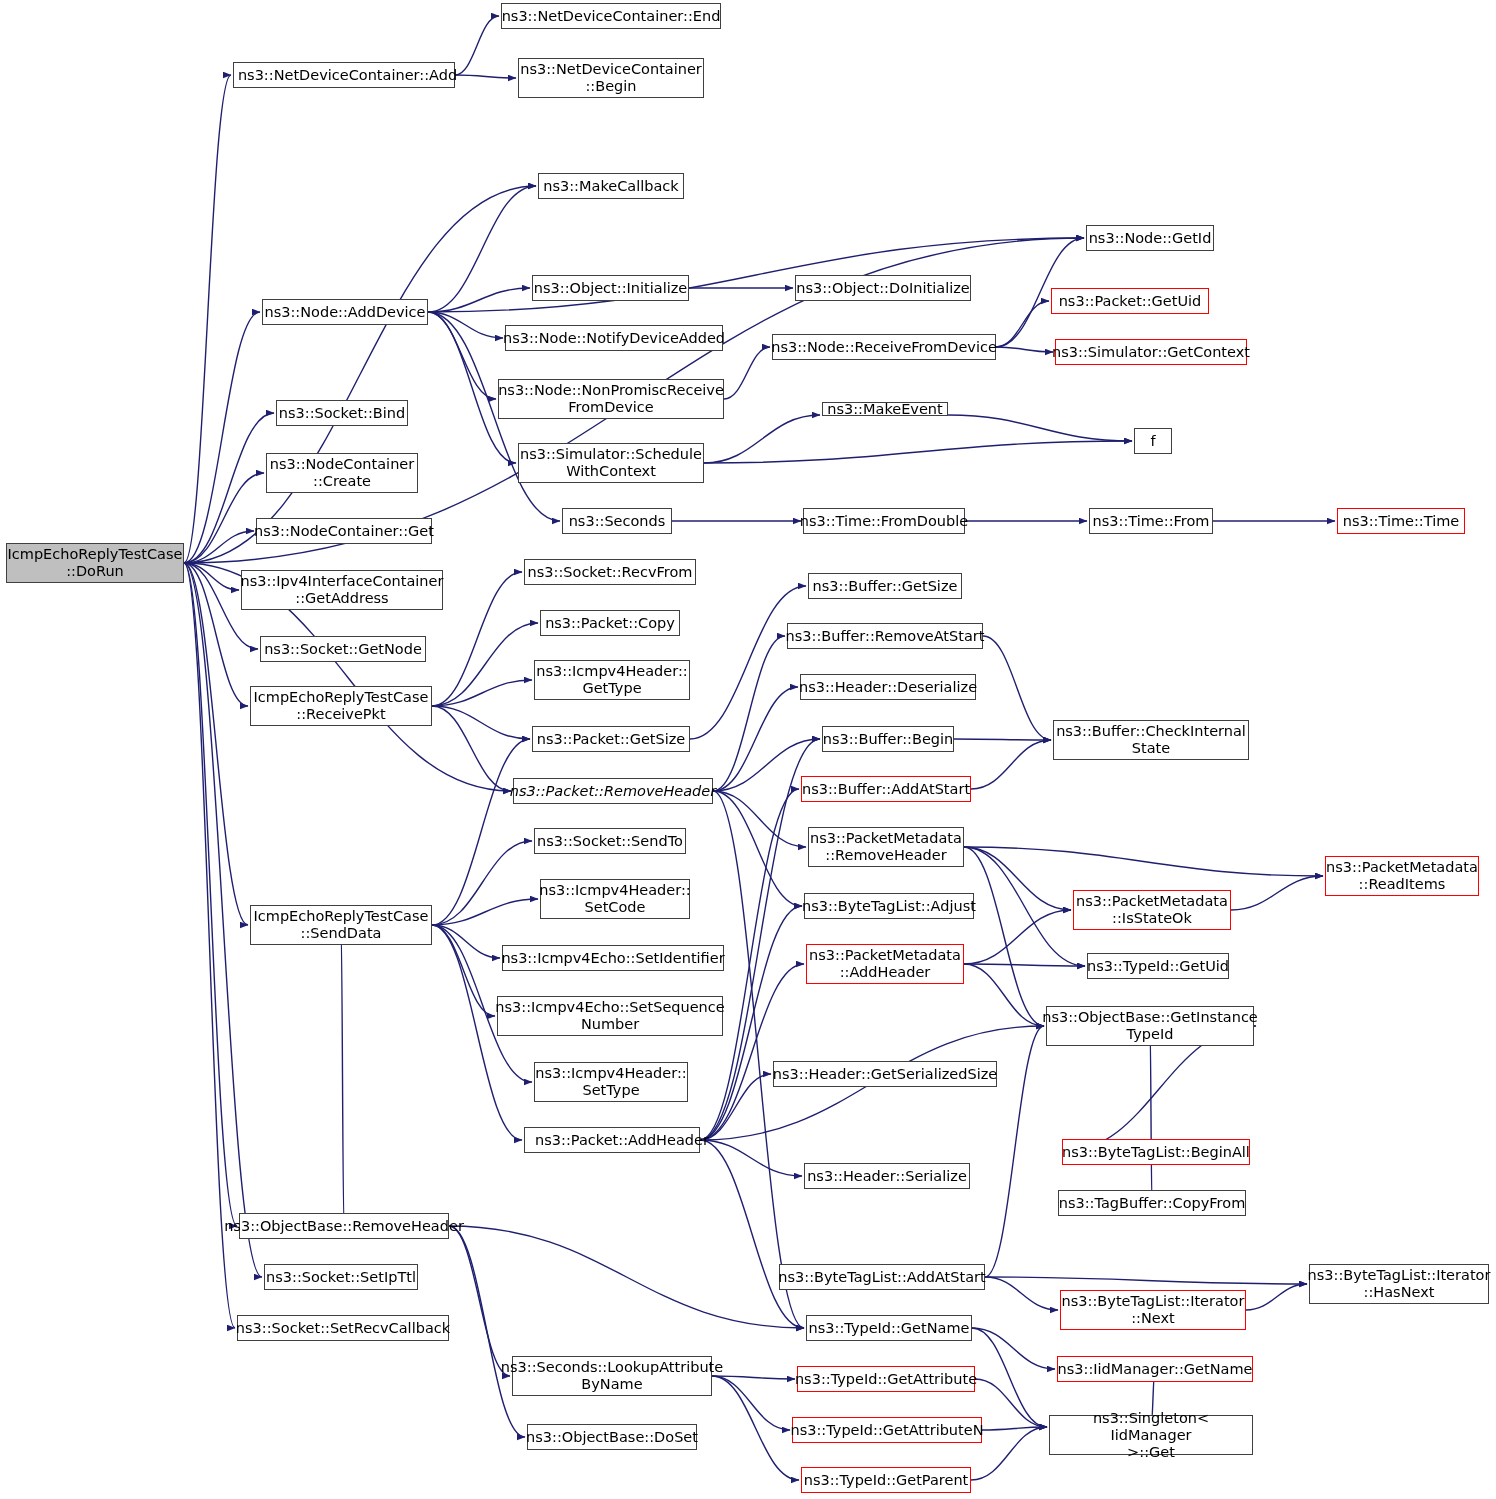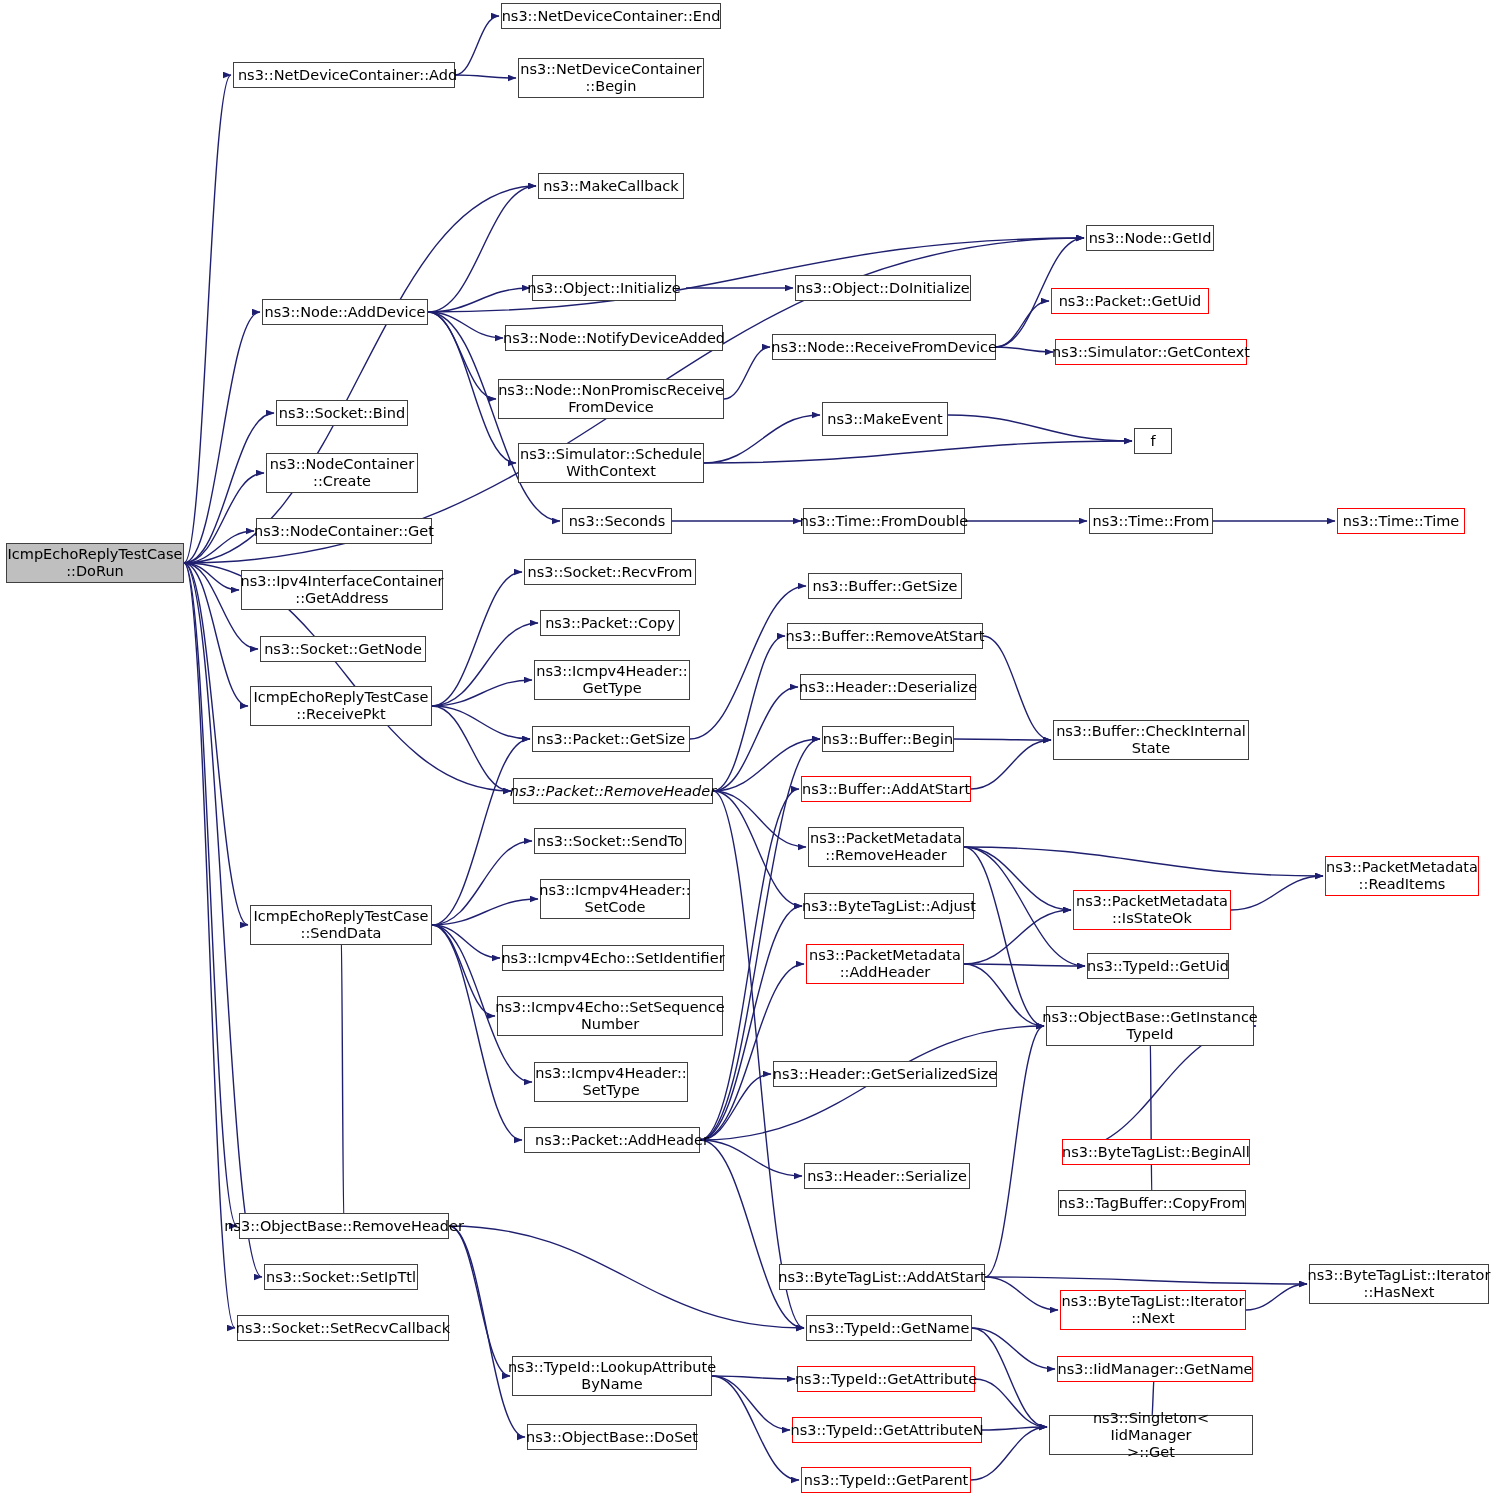--- a/index.html
+++ b/index.html
@@ -121,29 +121,29 @@
   <div id="node-layer">
       <div class="node root" style="left: 6px; top: 543px; width: 178px; height: 40px;">IcmpEchoReplyTestCase
 ::DoRun</div>
       <div class="node" style="left: 233px; top: 62px; width: 222px; height: 26px; padding-left: 11px;">ns3::NetDeviceContainer::Add</div>
       <div class="node" style="left: 501px; top: 3px; width: 220px; height: 26px;">ns3::NetDeviceContainer::End</div>
       <div class="node" style="left: 518px; top: 58px; width: 186px; height: 40px;">ns3::NetDeviceContainer
 ::Begin</div>
       <div class="node" style="left: 538px; top: 173px; width: 146px; height: 26px;">ns3::MakeCallback</div>
       <div class="node" style="left: 1086px; top: 225px; width: 128px; height: 26px;">ns3::Node::GetId</div>
       <div class="node" style="left: 262px; top: 299px; width: 166px; height: 26px;">ns3::Node::AddDevice</div>
-      <div class="node" style="left: 532px; top: 275px; width: 144px; height: 26px;">ns3::Object::Initialize</div>
+      <div class="node" style="left: 532px; top: 275px; width: 157px; height: 26px;">ns3::Object::Initialize</div>
       <div class="node" style="left: 795px; top: 275px; width: 176px; height: 26px;">ns3::Object::DoInitialize</div>
       <div class="node" style="left: 505px; top: 325px; width: 218px; height: 26px;">ns3::Node::NotifyDeviceAdded</div>
       <div class="node" style="left: 772px; top: 334px; width: 224px; height: 26px;">ns3::Node::ReceiveFromDevice</div>
       <div class="node red" style="left: 1051px; top: 288px; width: 158px; height: 26px;">ns3::Packet::GetUid</div>
       <div class="node red" style="left: 1055px; top: 339px; width: 192px; height: 26px;">ns3::Simulator::GetContext</div>
       <div class="node" style="left: 498px; top: 379px; width: 226px; height: 40px;">ns3::Node::NonPromiscReceive
 FromDevice</div>
-      <div class="node" style="left: 822px; top: 402px; width: 126px; height: 34px;">ns3::MakeEvent</div>
+      <div class="node" style="left: 822px; top: 402px; width: 126px; height: 14px;">ns3::MakeEvent</div>
       <div class="node" style="left: 1134px; top: 428px; width: 38px; height: 26px;">f</div>
       <div class="node" style="left: 518px; top: 443px; width: 186px; height: 40px;">ns3::Simulator::Schedule
 WithContext</div>
       <div class="node" style="left: 562px; top: 508px; width: 110px; height: 26px;">ns3::Seconds</div>
       <div class="node" style="left: 803px; top: 508px; width: 162px; height: 26px;">ns3::Time::FromDouble</div>
       <div class="node" style="left: 1089px; top: 508px; width: 124px; height: 26px;">ns3::Time::From</div>
       <div class="node red" style="left: 1337px; top: 508px; width: 128px; height: 26px;">ns3::Time::Time</div>
       <div class="node" style="left: 276px; top: 400px; width: 132px; height: 26px;">ns3::Socket::Bind</div>
       <div class="node" style="left: 266px; top: 453px; width: 152px; height: 40px;">ns3::NodeContainer
 ::Create</div>
@@ -196,21 +196,21 @@
       <div class="node" style="left: 239px; top: 1213px; width: 210px; height: 26px;">ns3::ObjectBase::RemoveHeader</div>
       <div class="node" style="left: 264px; top: 1264px; width: 154px; height: 26px;">ns3::Socket::SetIpTtl</div>
       <div class="node" style="left: 237px; top: 1315px; width: 212px; height: 26px;">ns3::Socket::SetRecvCallback</div>
       <div class="node" style="left: 779px; top: 1264px; width: 206px; height: 26px;">ns3::ByteTagList::AddAtStart</div>
       <div class="node" style="left: 1309px; top: 1264px; width: 180px; height: 40px;">ns3::ByteTagList::Iterator
 ::HasNext</div>
       <div class="node red" style="left: 1060px; top: 1290px; width: 186px; height: 40px;">ns3::ByteTagList::Iterator
 ::Next</div>
       <div class="node" style="left: 806px; top: 1315px; width: 166px; height: 26px;">ns3::TypeId::GetName</div>
       <div class="node red" style="left: 1057px; top: 1356px; width: 196px; height: 26px;">ns3::IidManager::GetName</div>
-      <div class="node" style="left: 512px; top: 1356px; width: 200px; height: 40px;">ns3::TypeId::LookupAttribute
+      <div class="node" style="left: 512px; top: 1356px; width: 200px; height: 40px;">ns3::Seconds::LookupAttribute
 ByName</div>
       <div class="node red" style="left: 797px; top: 1366px; width: 178px; height: 26px;">ns3::TypeId::GetAttribute</div>
       <div class="node red" style="left: 792px; top: 1417px; width: 190px; height: 26px;">ns3::TypeId::GetAttributeN</div>
       <div class="node" style="left: 1049px; top: 1407px; width: 204px; height: 40px; margin-top: 8px;">ns3::Singleton&lt; IidManager
 &gt;::Get</div>
       <div class="node" style="left: 527px; top: 1424px; width: 170px; height: 26px;">ns3::ObjectBase::DoSet</div>
       <div class="node red" style="left: 801px; top: 1467px; width: 170px; height: 26px;">ns3::TypeId::GetParent</div>
     </div>
 </div>
 

